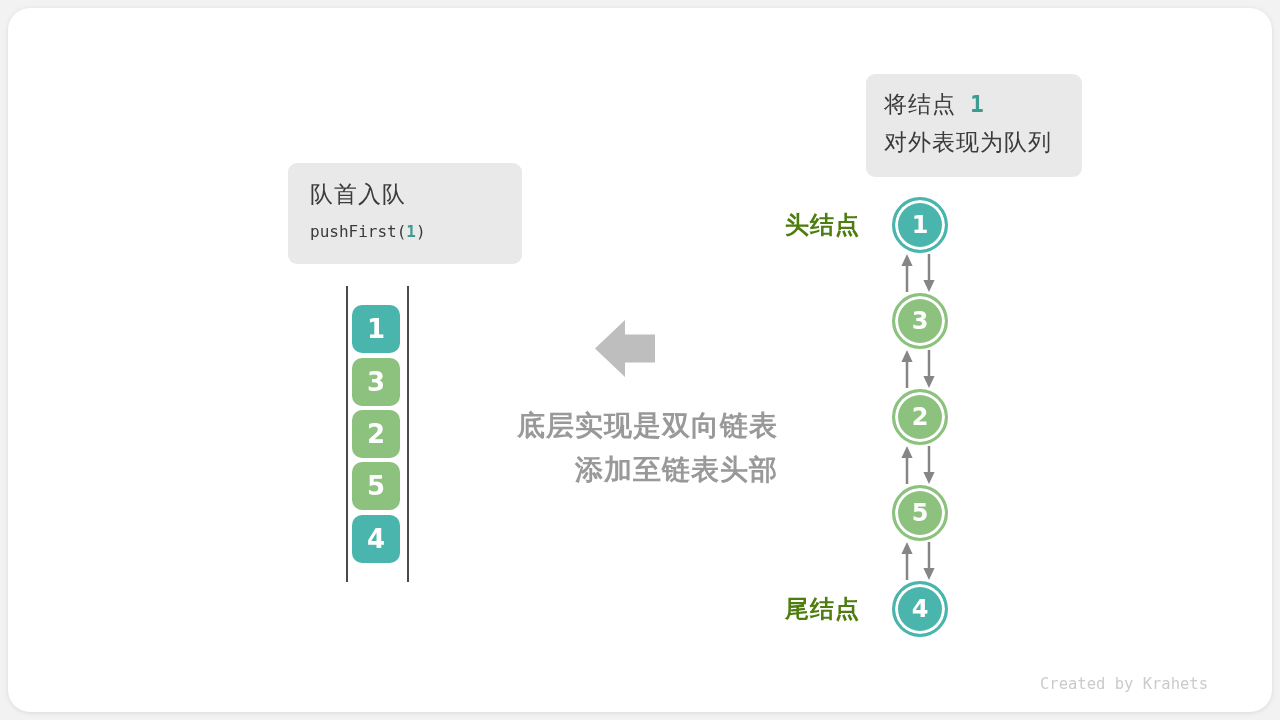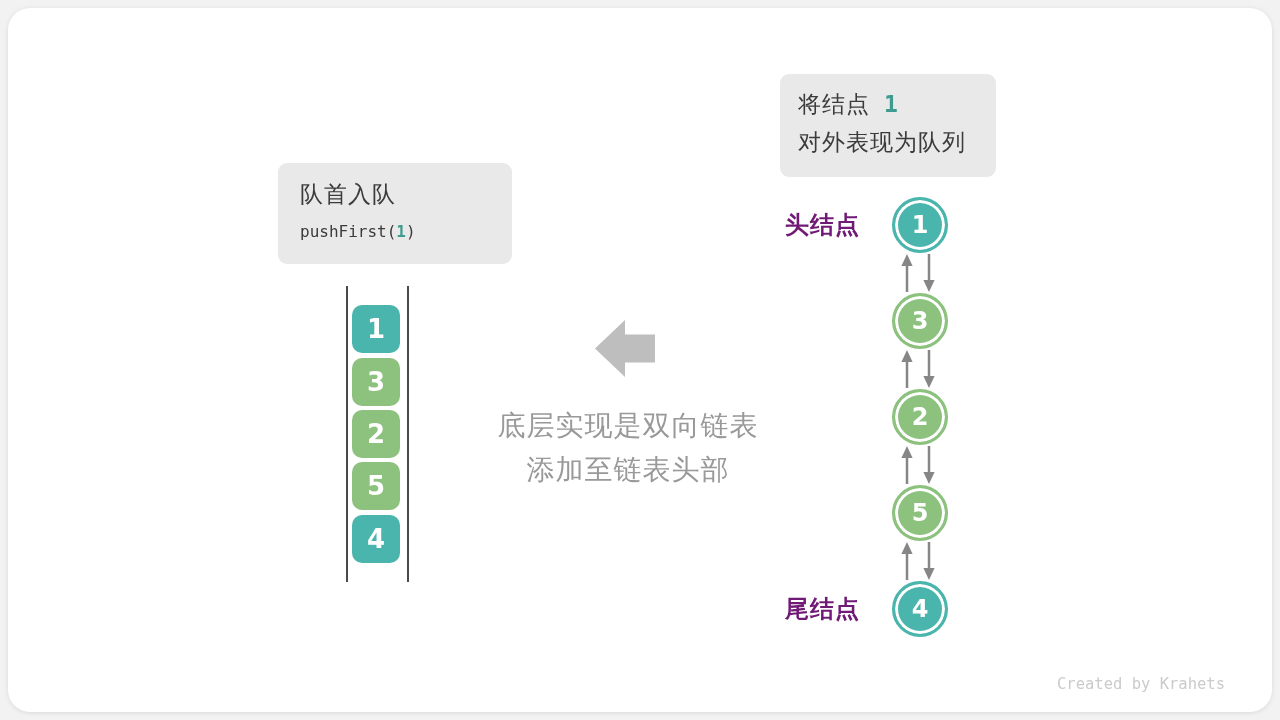--- a/index.html
+++ b/index.html
@@ -19,22 +19,22 @@
     box-shadow: 0 1px 5px rgba(0,0,0,0.10);
   }
 
   
   .label-box {
     position: absolute;
     background: #e9e9e9;
     border-radius: 9px;
     color: #3b3b3b;
   }
-  .label-box.queue-op { left: 278px; top: 163px; width: 212px; height: 89px; padding: 12px 0 0 22px; }
-  .label-box.node-op  { left: 780px; top: 74px;  width: 198px; height: 92px; padding: 11px 0 0 18px; }
+  .label-box.queue-op { left: 288px; top: 163px; width: 212px; height: 89px; padding: 12px 0 0 22px; }
+  .label-box.node-op  { left: 866px; top: 74px;  width: 198px; height: 92px; padding: 11px 0 0 18px; }
   .label-box .cjk  { font-size: 23px; line-height: 38px; letter-spacing: 1px; }
   .label-box .code { font-family: "DejaVu Sans Mono", "Liberation Mono", monospace; font-size: 16px; line-height: 37px; }
   .accent {
     color: #3d9c8f; font-weight: bold;
     font-family: "DejaVu Sans Mono", "Liberation Mono", monospace;
   }
   .accent-gap { margin-left: 14px; }
 
   
   .wall {
@@ -48,47 +48,47 @@
     font-family: "DejaVu Sans", sans-serif;
     display: flex; align-items: center; justify-content: center;
   }
   .slot[data-variant="teal"]  { background: #4ab5ac; }
   .slot[data-variant="green"] { background: #8cc17e; }
 
   
   .block-arrow { position: absolute; left: 595px; top: 320px; }
   .caption {
     position: absolute; left: 478px; top: 404px; width: 300px;
-    text-align: center; font-size: 28px; font-weight: normal;
+    text-align: right; font-size: 28px; font-weight: bold;
     color: #999999; line-height: 44px; letter-spacing: 1px;
   }
 
   
   .node {
     position: absolute; left: 892px; width: 50px; height: 50px;
     border-radius: 50%; border: 3px solid;
     box-shadow: inset 0 0 0 3px #ffffff;
     color: #fff; font-size: 24px; font-weight: bold;
     font-family: "DejaVu Sans", sans-serif;
     display: flex; align-items: center; justify-content: center;
   }
   .node[data-variant="teal"]  { background: #4ab5ac; border-color: #4ab5ac; }
   .node[data-variant="green"] { background: #8cc17e; border-color: #8cc17e; }
 
   .node-label {
     position: absolute; left: 756px; width: 104px;
     text-align: right; font-size: 24px; font-weight: bold;
-    color: #701a75; line-height: 28px; letter-spacing: 1px;
+    color: #4d7c0f; line-height: 28px; letter-spacing: 1px;
   }
   .link-pair { position: absolute; left: 899px; }
 
   
   .watermark {
     position: absolute; left: 1040px; top: 675px; width: 202px;
-    text-align: center;
+    text-align: left;
     font-family: "DejaVu Sans Mono", "Liberation Mono", monospace;
     font-size: 15.5px; color: #cbcbcb;
   }
 </style>
 </head>
 <body>
 
 <div class="stage">
   <div class="card"></div>
 

